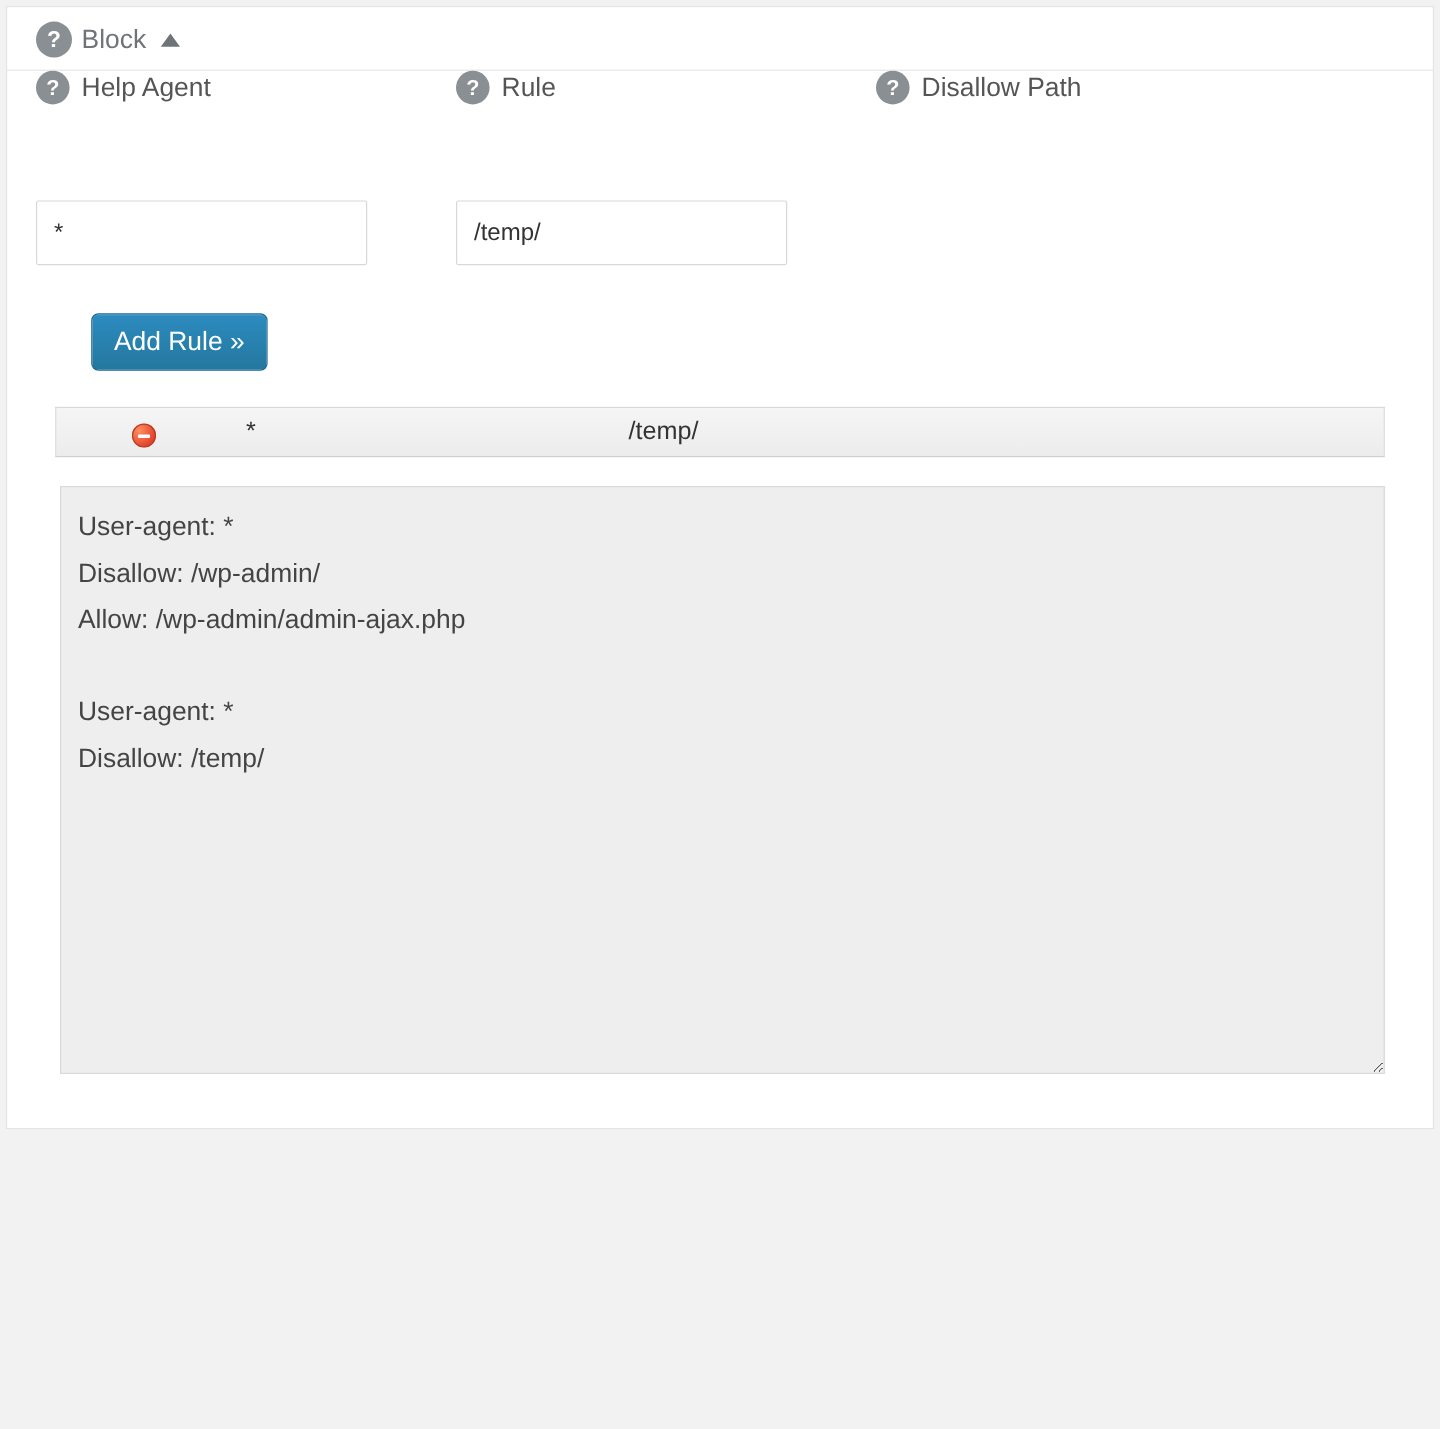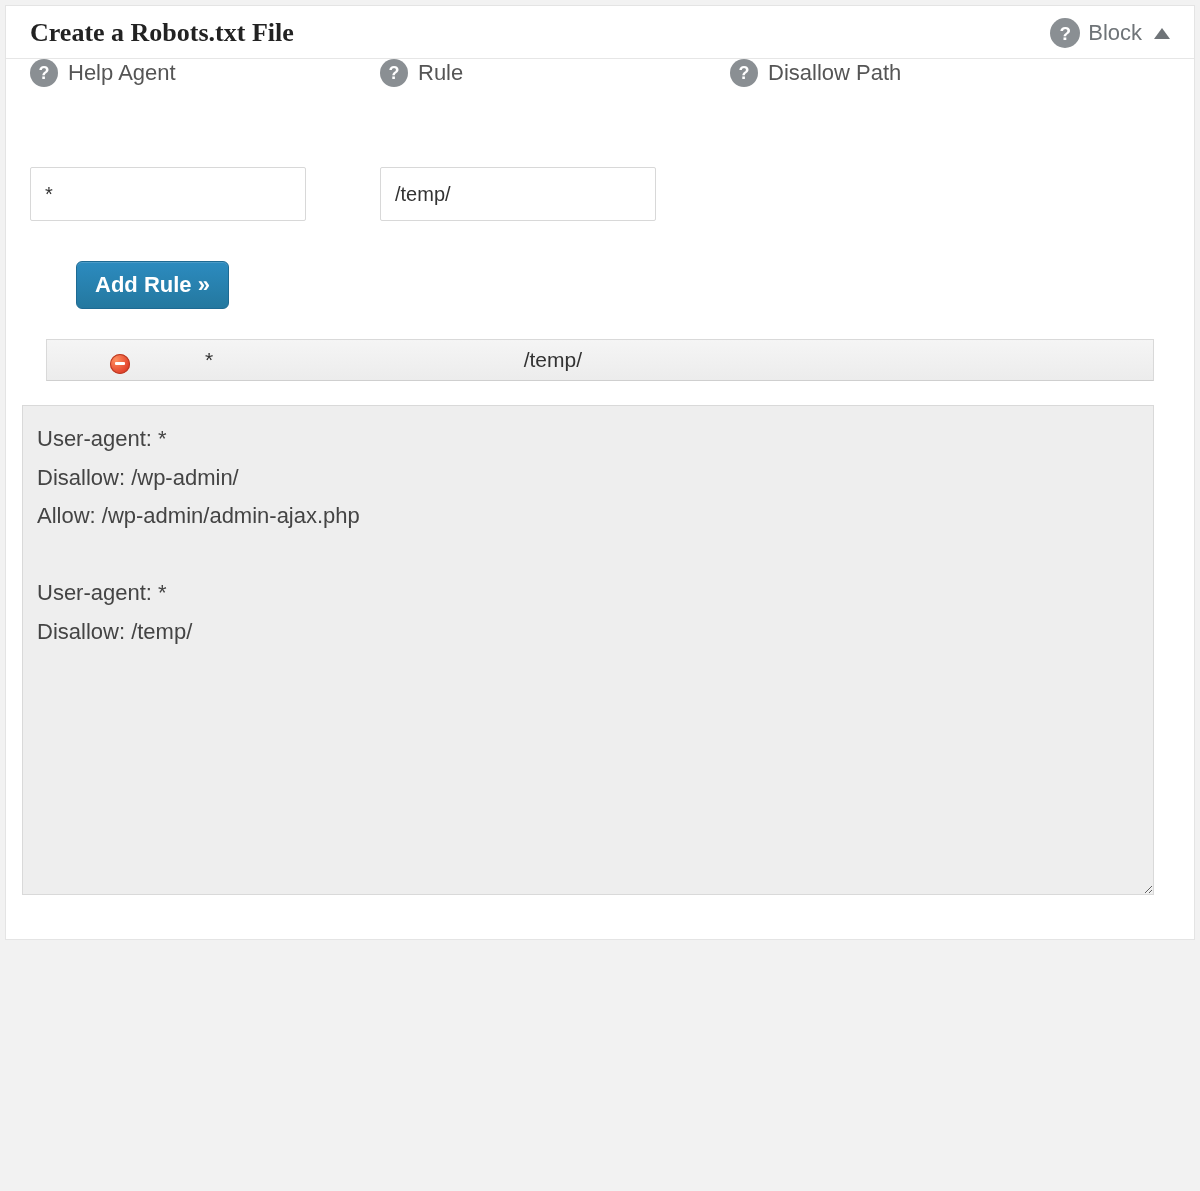--- a/index.html
+++ b/index.html
@@ -86,21 +86,21 @@
     position:absolute;right:10px;top:50%;transform:translateY(-50%);
     display:flex;flex-direction:column;gap:2px;
   }
   .select-caret span{width:0;height:0;display:block;}
   .caret-up{border-left:5px solid transparent;border-right:5px solid transparent;border-bottom:6px solid #333;}
   .caret-down{border-left:5px solid transparent;border-right:5px solid transparent;border-top:6px solid #333;}
   .add-rule-wrap{margin:40px 0 30px 70px;}
   .btn-primary{
     background:linear-gradient(#2c8bbf,#24789f);
     border:1px solid #1e6a93;
-    color:#fff;font-size:22px;font-weight:700;
+    color:#fff;font-size:22px;font-weight:400;
     border-radius:6px;
     padding:10px 18px;
     cursor:pointer;
     box-shadow:inset 0 1px 0 rgba(255,255,255,.15);
   }
   .rules-table{
     margin:0 40px 0 40px;
     border:1px solid #d9d9d9;border-bottom:1px solid #cfcfcf;
     background:linear-gradient(#f5f5f5,#ececec);
     display:grid;
@@ -111,36 +111,35 @@
   }
   .rules-table .cell{padding:0 8px;}
   .delete-icon{
     width:20px;height:20px;border-radius:50%;
     background:radial-gradient(circle at 30% 30%, #ff8f5f, #e2412b 70%);
     display:inline-flex;align-items:center;justify-content:center;
     box-shadow:0 0 0 1px #b83b24 inset;
     margin-left:55px;
   }
   .delete-icon .bar{width:10px;height:3px;background:#fff;border-radius:1px;}
-  .preview-wrap{margin:24px 40px 0 16px;text-decoration:underline;}
+  .preview-wrap{margin:24px 40px 0 44px;text-decoration:underline;}
   textarea.preview{
     width:100%;height:490px;resize:both;
     box-sizing:border-box;
     background:#eee;border:1px solid #d9d9d9;
     font-family:inherit;font-size:22px;color:#444;
     line-height:1.75;padding:14px 14px;
   }
 </style>
 </head>
 <body>
 
 <div class="panel">
 
   <div class="panel-header">
-    <h1 class="panel-title">Create a Robots.txt File</h1>
     <div class="help-box">
       <span class="help-circle">?</span>
       <span>Block</span>
       <span class="tri-up"></span>
     </div>
   </div>
 
 
   <div class="builder">
     <div class="field-label">

